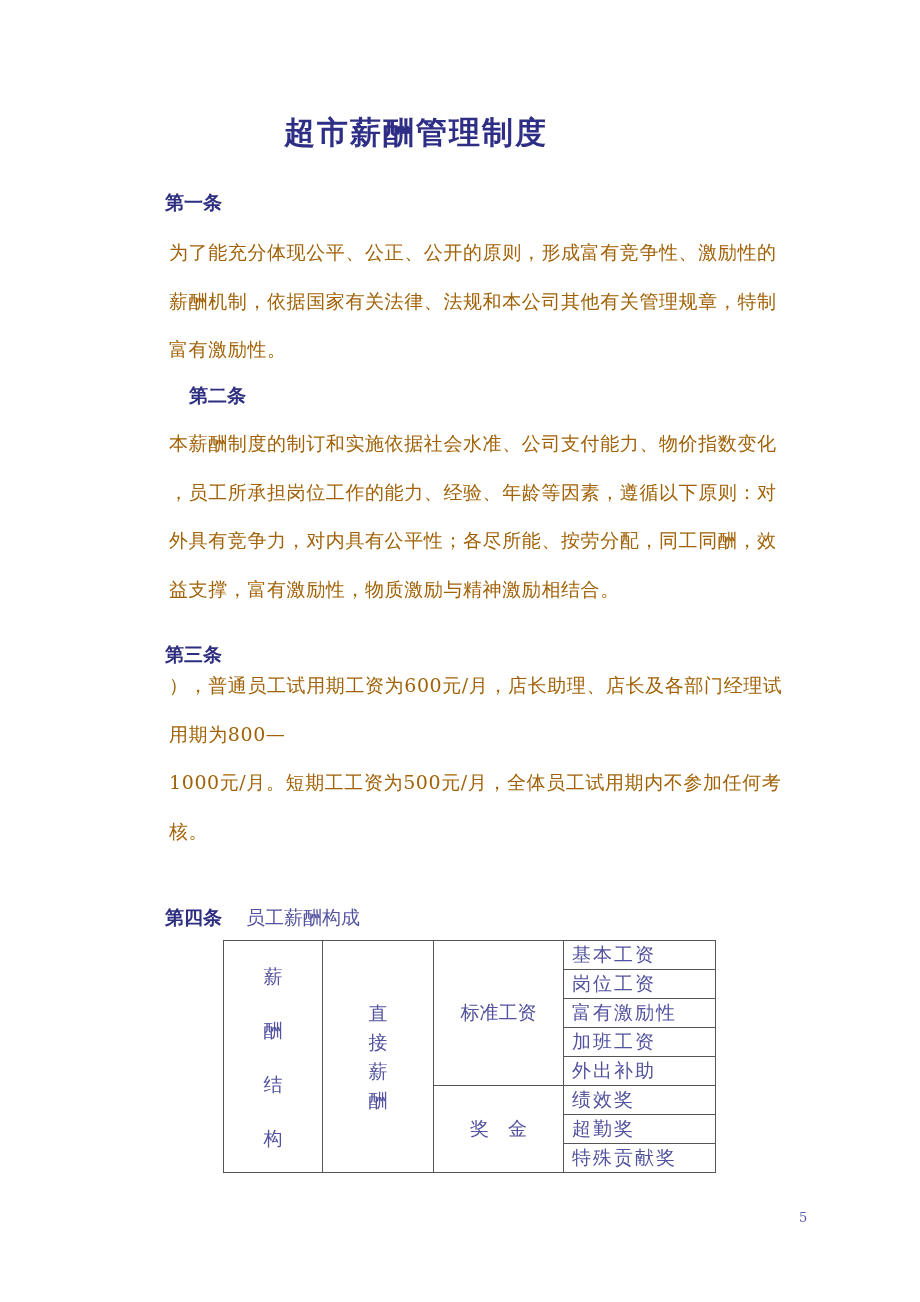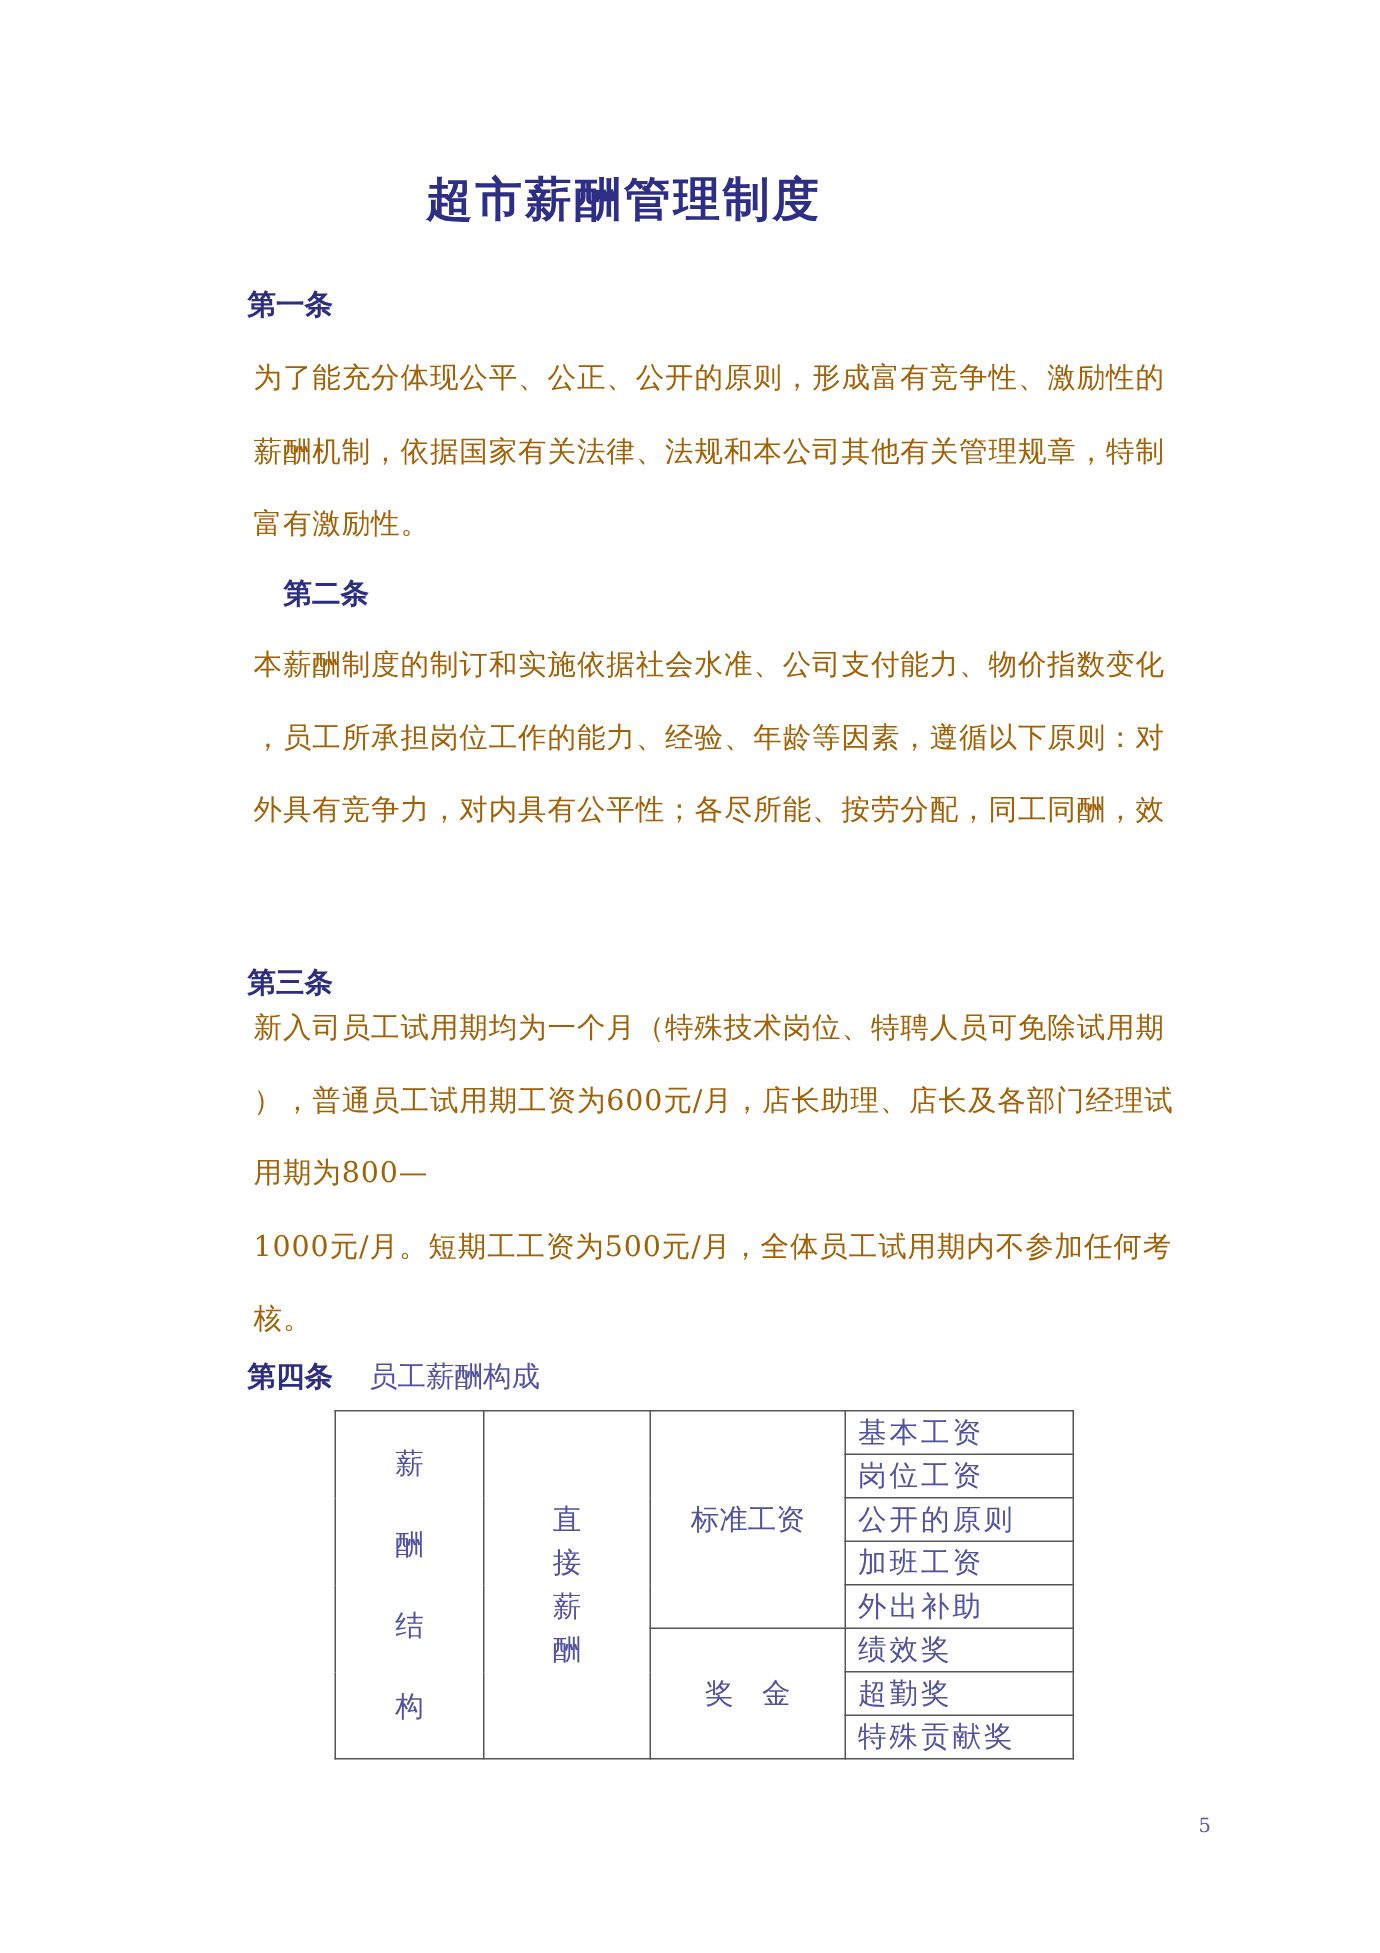--- a/index.html
+++ b/index.html
@@ -42,25 +42,25 @@
   <span class="line">为了能充分体现公平、公正、公开的原则，形成富有竞争性、激励性的</span>
   <span class="line">薪酬机制，依据国家有关法律、法规和本公司其他有关管理规章，特制</span>
   <span class="line">富有激励性。</span>
 </div>
 
 <div class="heading" style="top:383px;margin-left:24px;">第二条</div>
 <div class="para" style="top:419px;">
   <span class="line">本薪酬制度的制订和实施依据社会水准、公司支付能力、物价指数变化</span>
   <span class="line">，员工所承担岗位工作的能力、经验、年龄等因素，遵循以下原则：对</span>
   <span class="line">外具有竞争力，对内具有公平性；各尽所能、按劳分配，同工同酬，效</span>
+  <span class="line">益支撑，富有激励性，物质激励与精神激励相结合。</span>
 </div>
 
 <div class="heading" style="top:642px;">第三条</div>
 <div class="para" style="top:661px;">
-  <span class="line">新入司员工试用期均为一个月（特殊技术岗位、特聘人员可免除试用期</span>
   <span class="line">），普通员工试用期工资为600元/月，店长助理、店长及各部门经理试</span>
   <span class="line">用期为800—</span>
   <span class="line">1000元/月。短期工工资为500元/月，全体员工试用期内不参加任何考</span>
   <span class="line">核。</span>
 </div>
 
 <div class="heading" style="top:905px;">
   <span>第四条</span><span class="h4-sub">员工薪酬构成</span>
 </div>
 
@@ -89,21 +89,21 @@
         <span>酬</span>
       </span>
     </td>
     <td rowspan="5">标准工资</td>
     <td class="leaf">基本工资</td>
   </tr>
   <tr>
         <td class="leaf">岗位工资</td>
       </tr>
   <tr>
-        <td class="leaf">公开的原则</td>
+        <td class="leaf">富有激励性</td>
       </tr>
   <tr>
         <td class="leaf">加班工资</td>
       </tr>
   <tr>
         <td class="leaf">外出补助</td>
       </tr>
   <tr>
     <td rowspan="3">奖　金</td>
     <td class="leaf">绩效奖</td>

